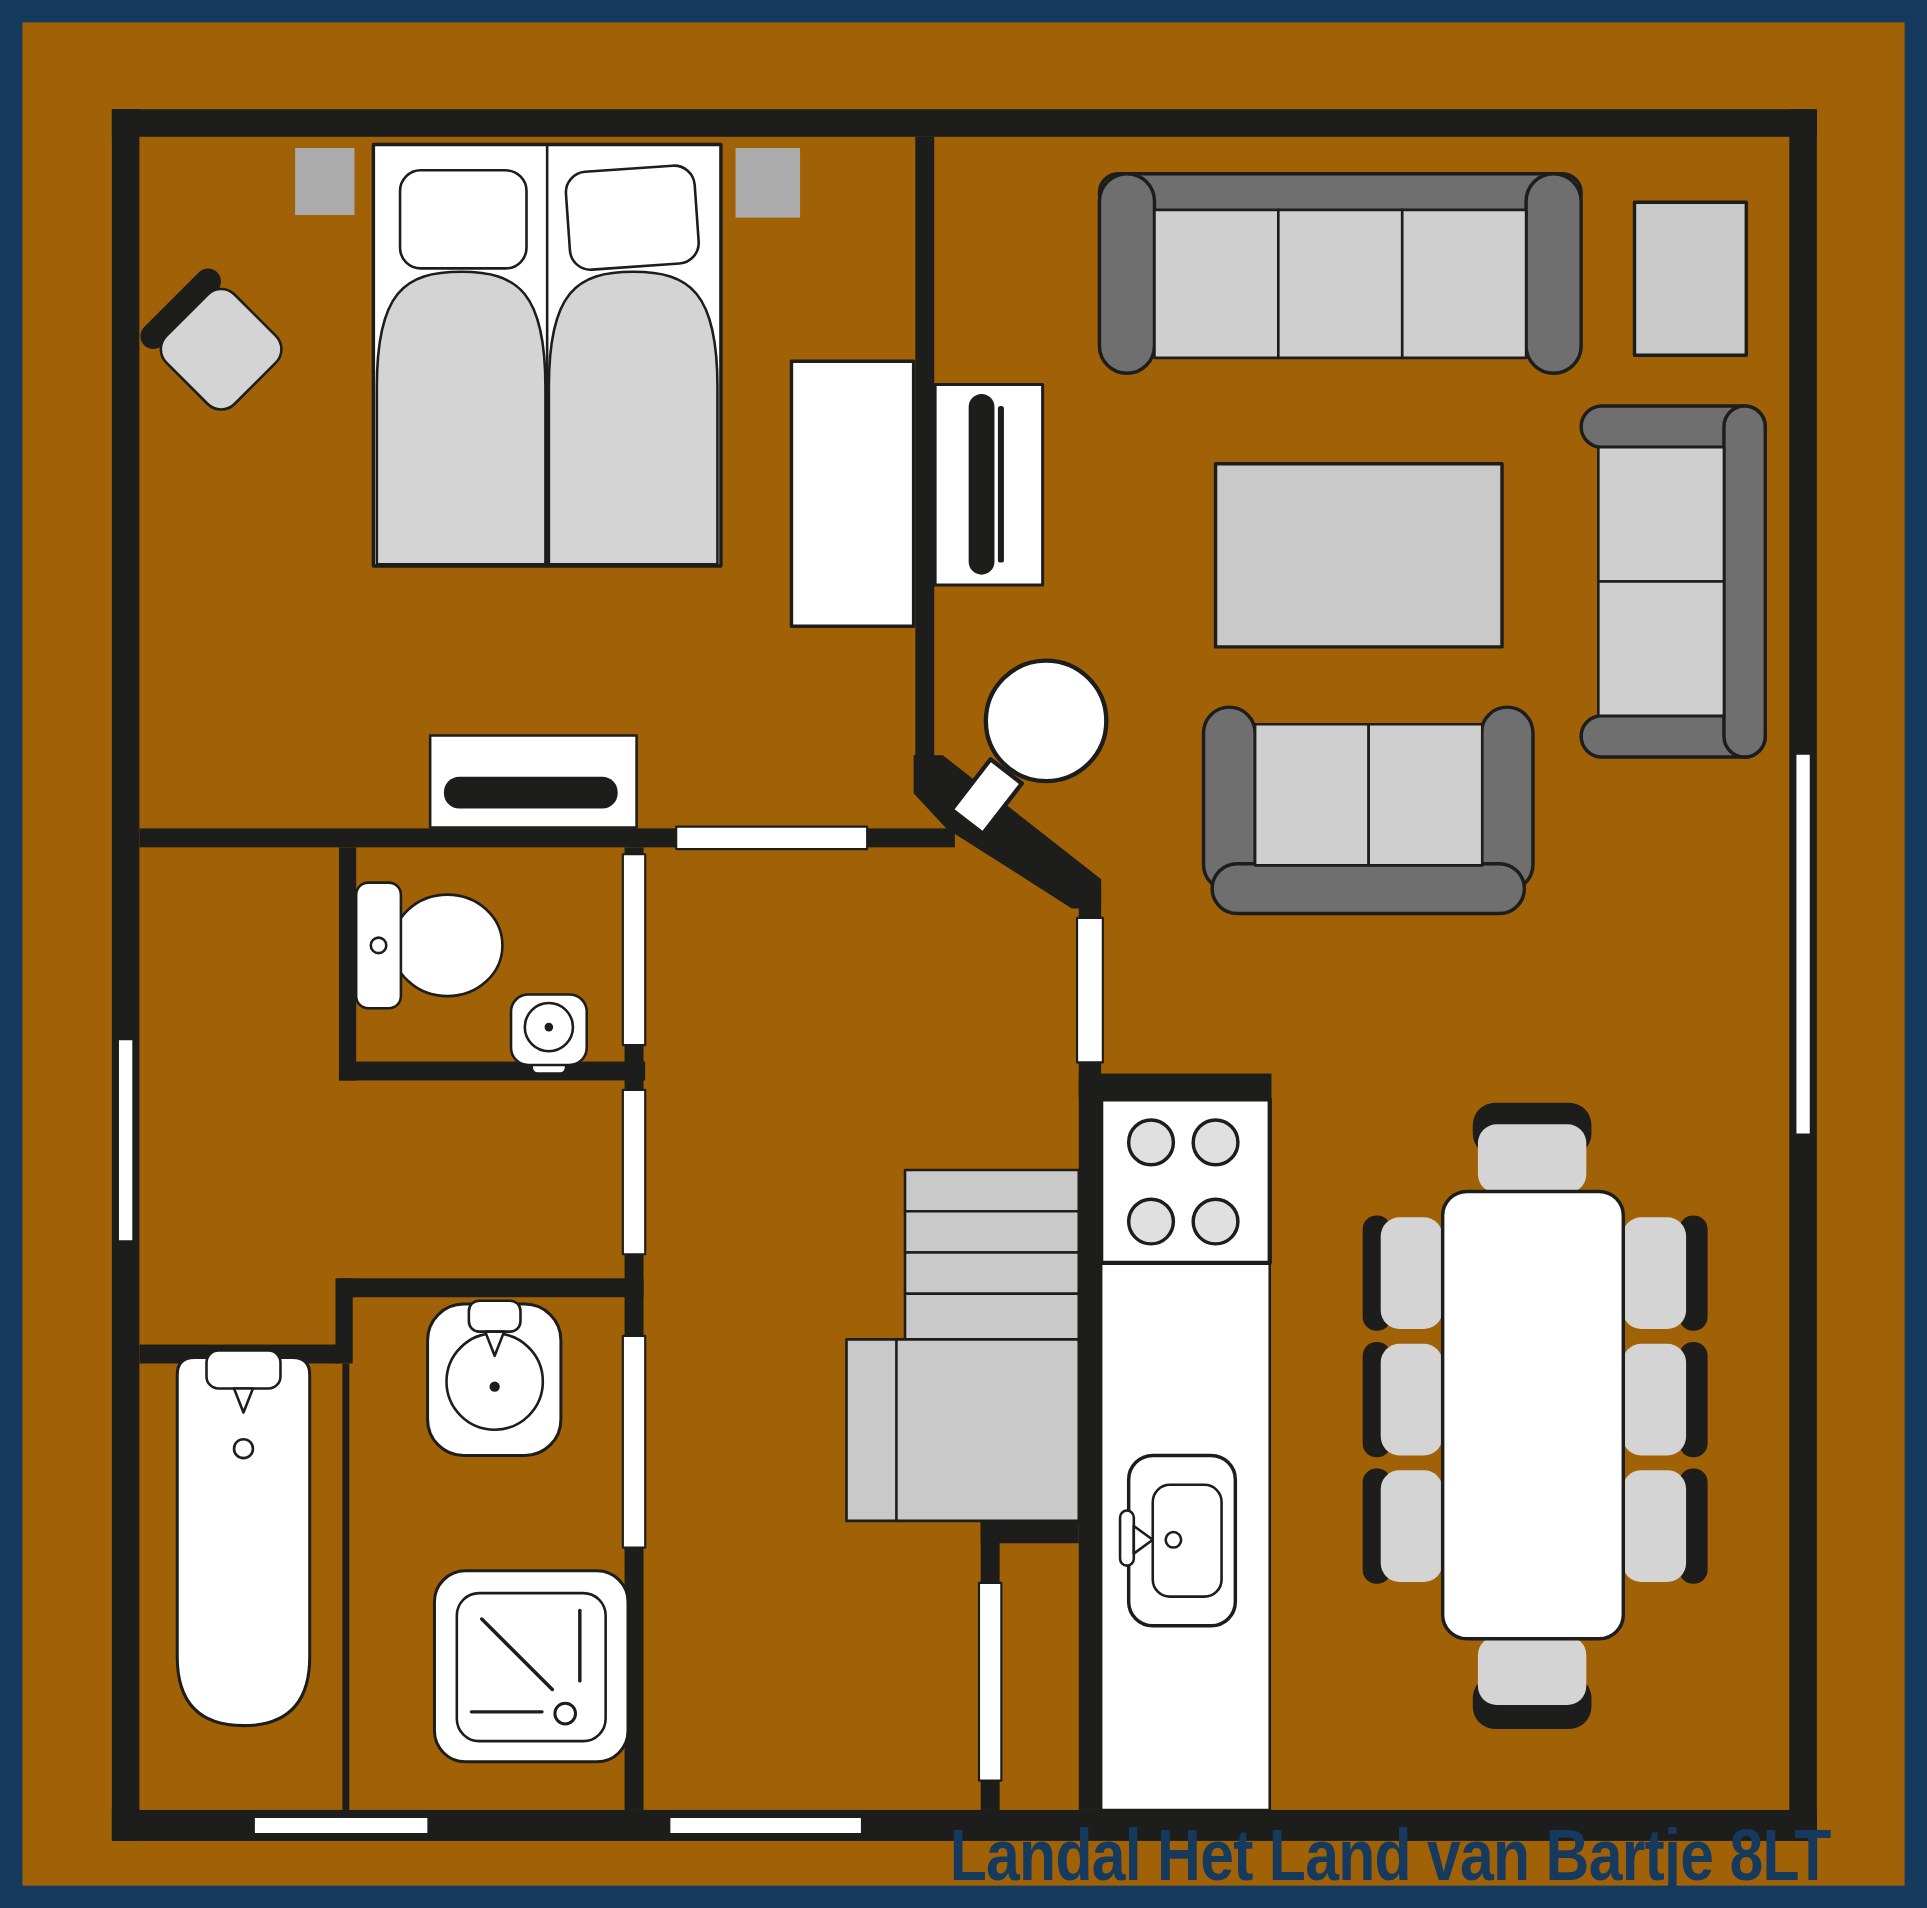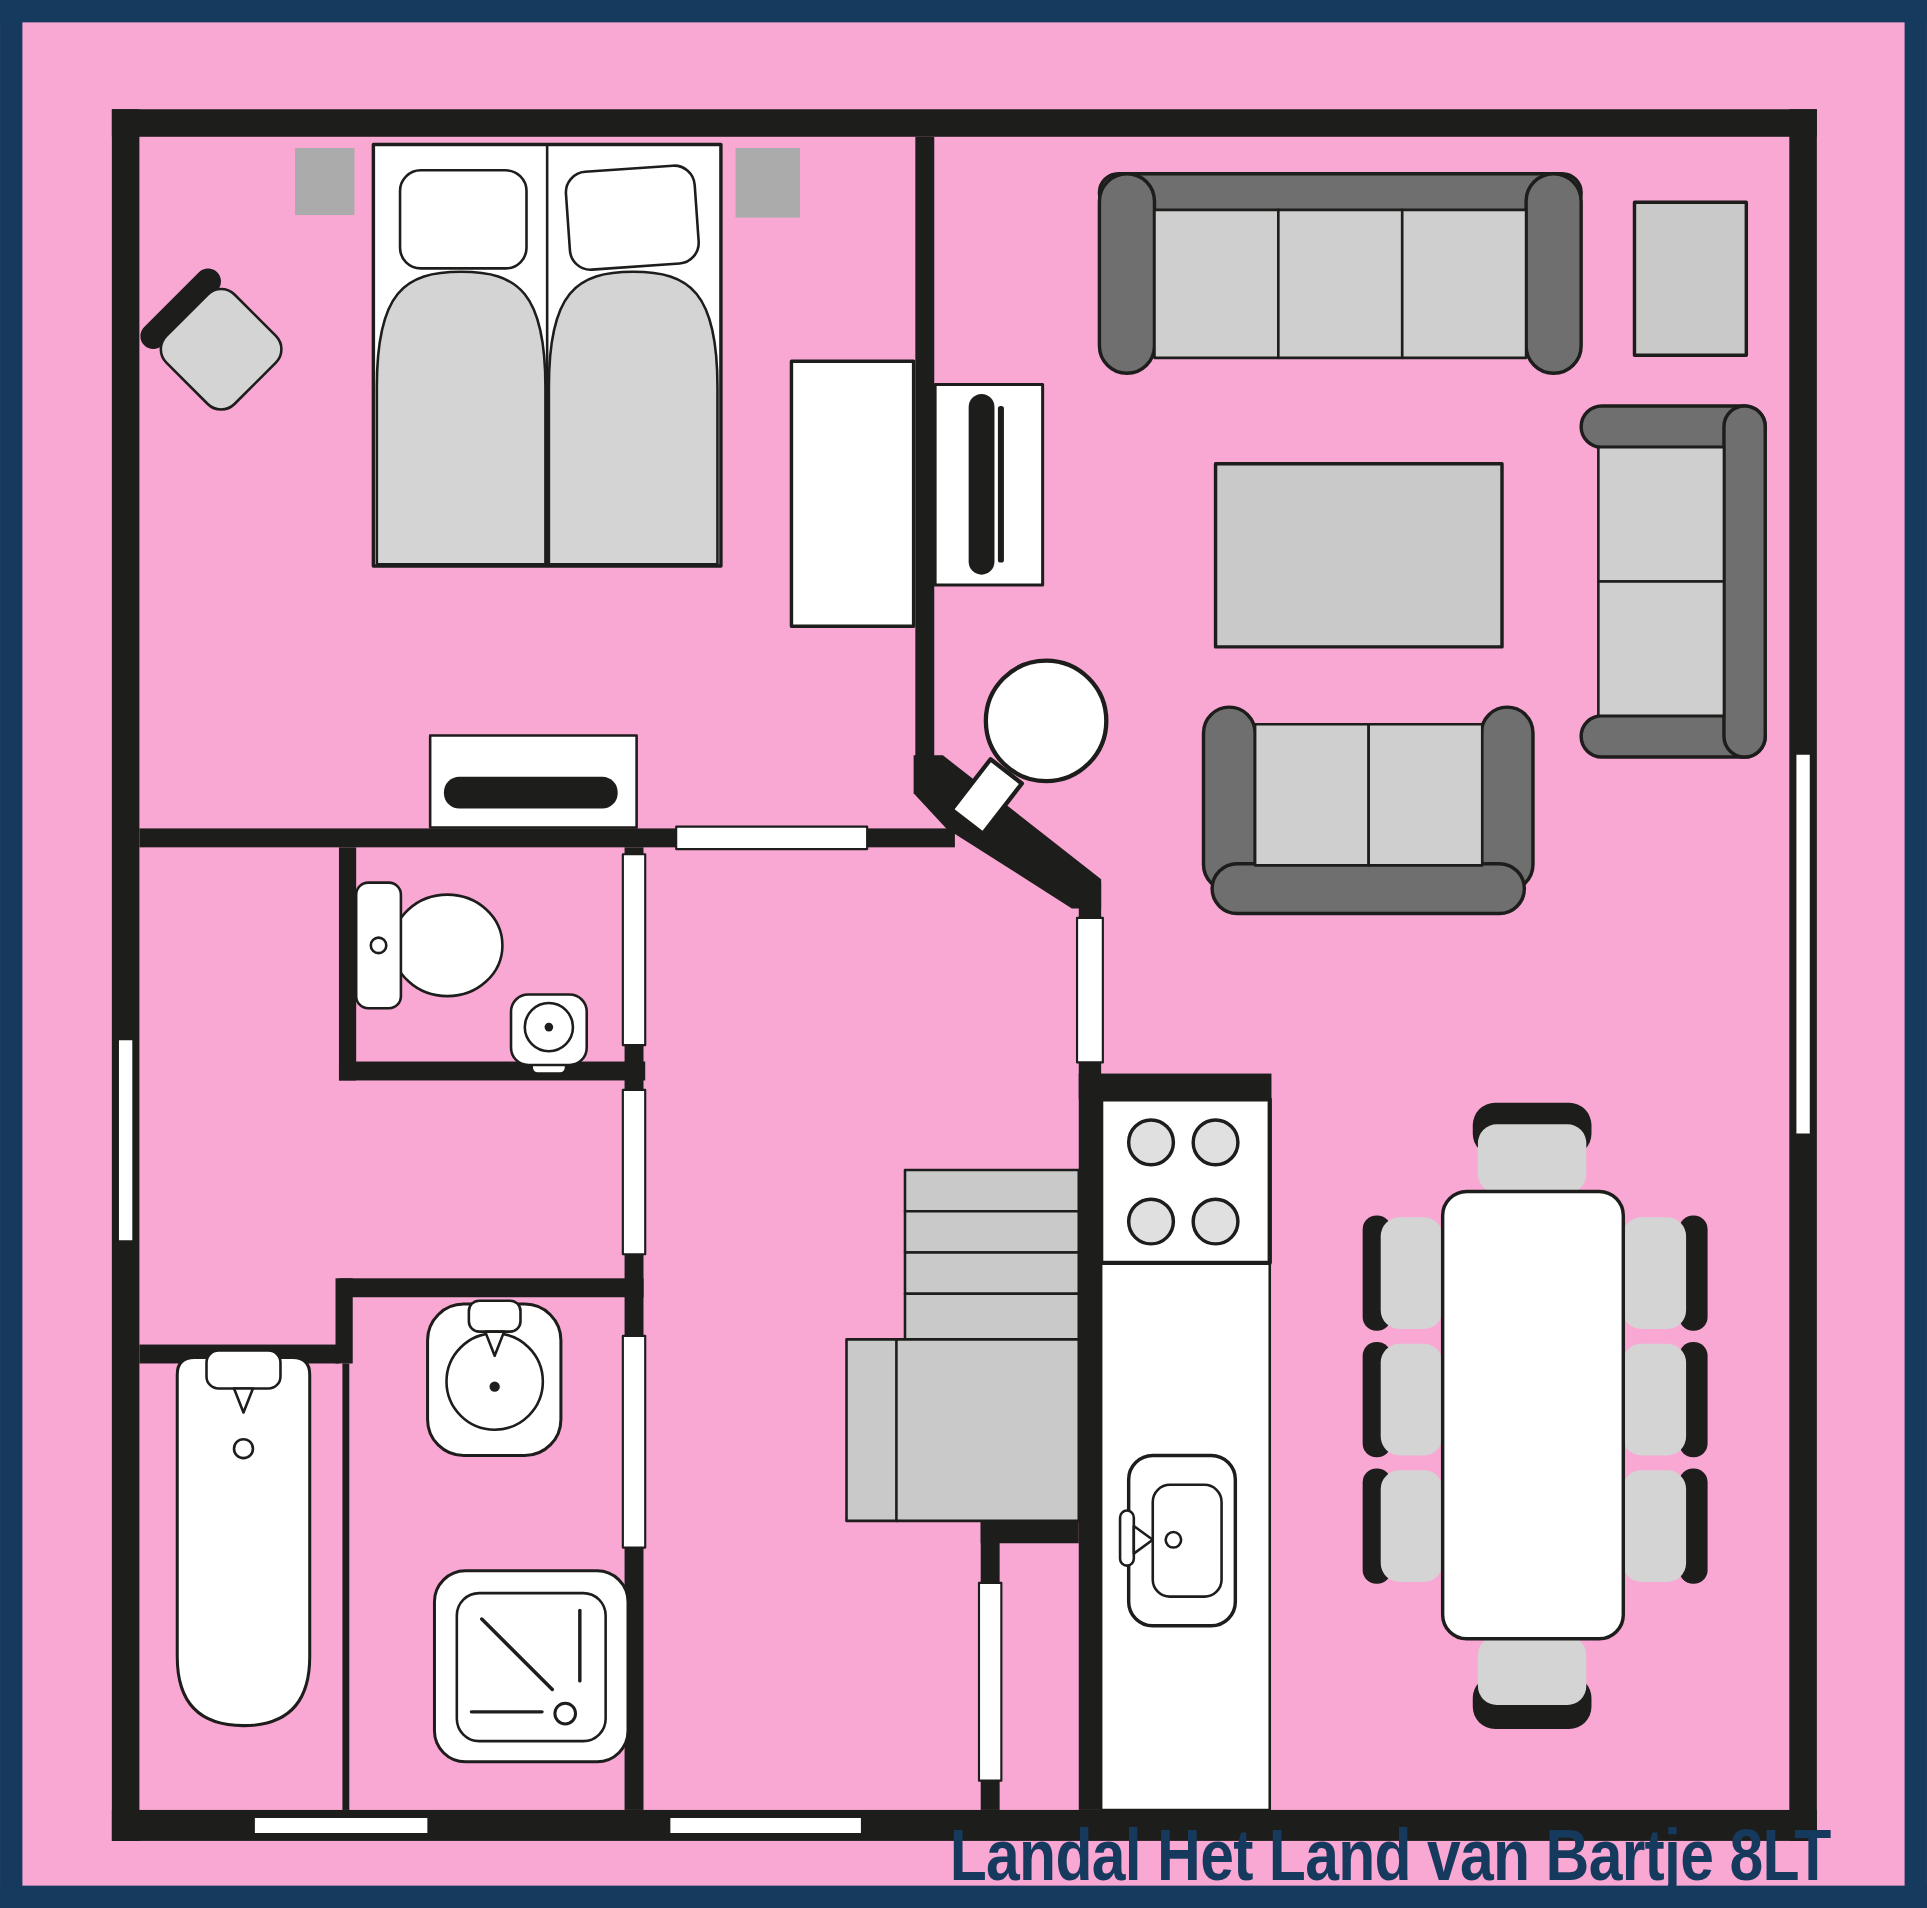--- a/index.html
+++ b/index.html
@@ -1,16 +1,16 @@
 <!DOCTYPE html>
 <html style="font-size:13.8px"><head>
 <meta charset="utf-8">
 <style>
   html,body{margin:0;padding:0;background:#ffffff;}
-  .page{position:relative;width:1927px;height:1908px;background:#f9a8d4;overflow:hidden;
+  .page{position:relative;width:1927px;height:1908px;background:#a16207;overflow:hidden;
         font-family:"Liberation Sans",sans-serif;}
   svg{position:absolute;left:0;top:0;width:100%;height:100%;}
   svg *{stroke-linejoin:round;stroke-linecap:round;}
   .caption{font-family:"Liberation Sans",sans-serif;font-weight:700;font-size:84px;letter-spacing:-1px;}
 </style>
 </head>
 <body>
 
 <div class="page">
   <svg id="plan" viewBox="0 0 2240 2218">

